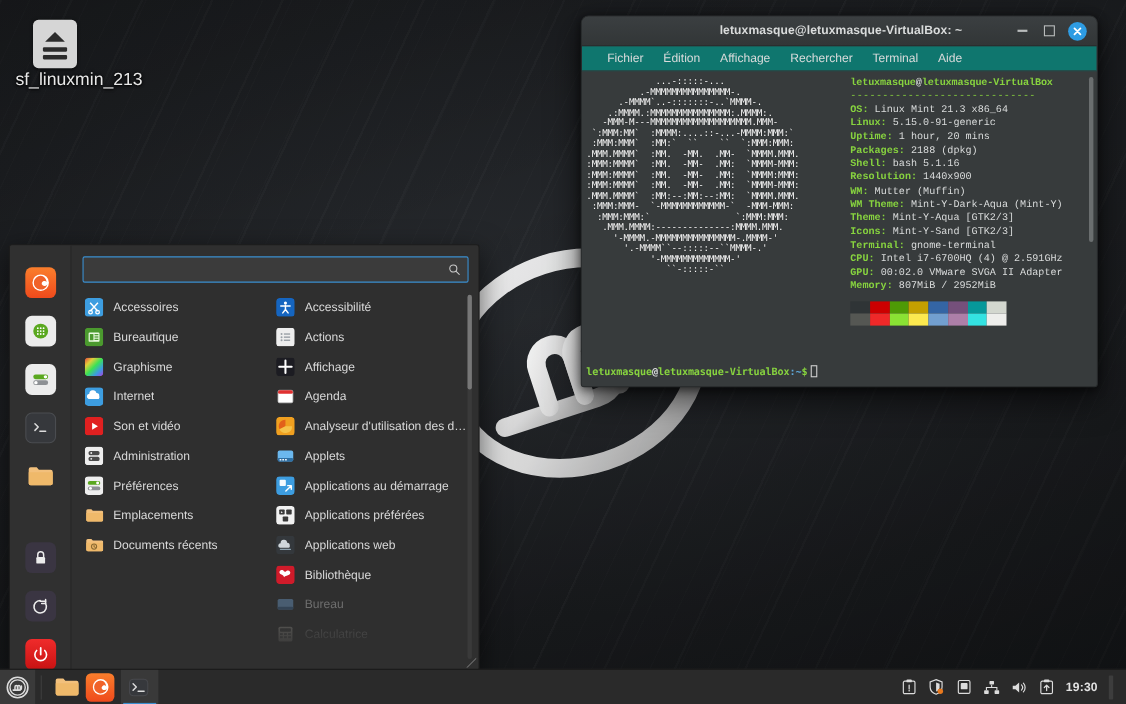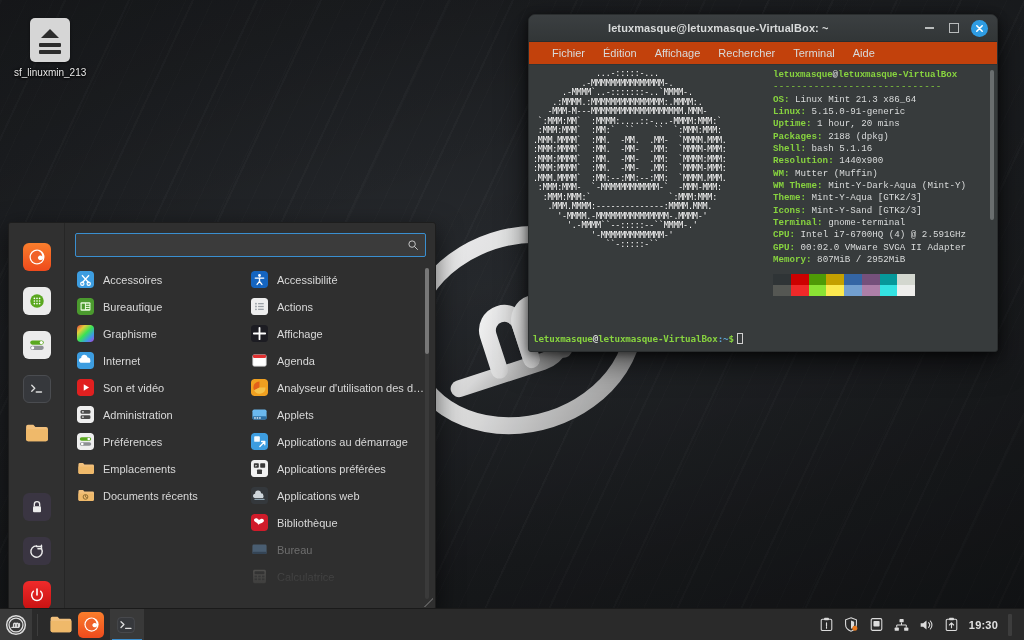--- a/index.html
+++ b/index.html
@@ -51,21 +51,21 @@
     content:""; position:absolute; left:50%; top:11px; transform:translateX(-50%);
     border-left:9px solid transparent; border-right:9px solid transparent;
     border-bottom:9px solid #2c2c2c;
   }
   .dicon-glyph::after{
     content:""; position:absolute; left:9px; top:25px; width:22px; height:4px;
     background:#2c2c2c; border-radius:1px;
     box-shadow: 0 7px 0 0 #2c2c2c;
   }
   #desktop-icon .dlabel {
-    font-size: 10px; color: #e8e8e8;
+    font-size: 16px; color: #e8e8e8;
     text-shadow: 0 1px 2px #000, 0 0 3px #000;
     line-height: 12px;
   }
 
   
   #terminal-window {
     position: absolute; left: 528px; top: 14px;
     width: 470px; height: 338px;
     background: #373b3c;
     border-radius: 7px 7px 3px 3px;
@@ -74,39 +74,39 @@
     display: flex; flex-direction: column;
     border: 1px solid #2a2d2e;
   }
   #term-titlebar {
     height: 27px; flex: 0 0 27px;
     background: linear-gradient(#3b3f41, #323637);
     border-bottom: 1px solid #2a2d2e;
     display: flex; align-items: center; position: relative;
   }
   #term-title {
-    flex: 1; font-size: 11px; color: #d9dbdb;
+    flex: 1; text-align: center; font-size: 11px; color: #d9dbdb;
     font-weight: bold; letter-spacing: .1px;
     padding-left: 79px;
   }
   .win-btns { display:flex; align-items:center; gap:9px; padding-right:9px; }
   .win-btn {
     width: 16px; height: 16px; display:flex; align-items:center; justify-content:center;
     color:#b9bcbc; font-size: 11px; cursor:pointer;
   }
   .win-min::after{ content:""; width:9px; height:1.5px; background:#b9bcbc; }
   .win-max::after{ content:""; width:8px; height:8px; border:1.5px solid #b9bcbc; }
   .win-close {
     width:17px; height:17px; border-radius:50%;
     background:#2e9ce3; color:#fff; font-size:10px; font-weight:bold;
     line-height:1;
   }
   #term-menubar {
     height: 23px; flex: 0 0 23px;
-    background: #c2410c;
+    background: #0f766e;
     display:flex; align-items:center; gap:0px; padding-left: 14px;
     border-bottom: 1px solid #313435;
   }
   #term-menubar .mi {
     font-size: 11px; color: #d9dbdb; padding: 2px 9px; cursor: pointer;
     border-radius: 3px;
   }
   #term-body {
     flex: 1; position: relative; overflow: hidden;
     background: #373b3c;

